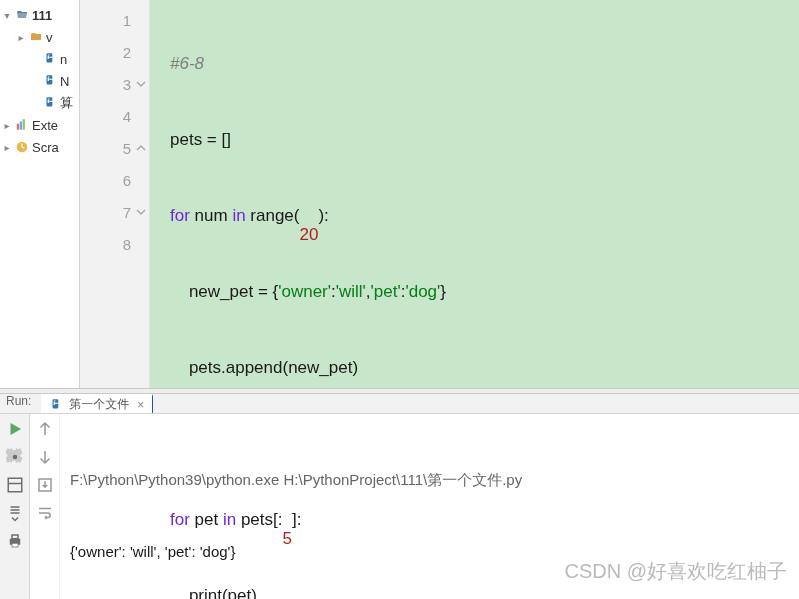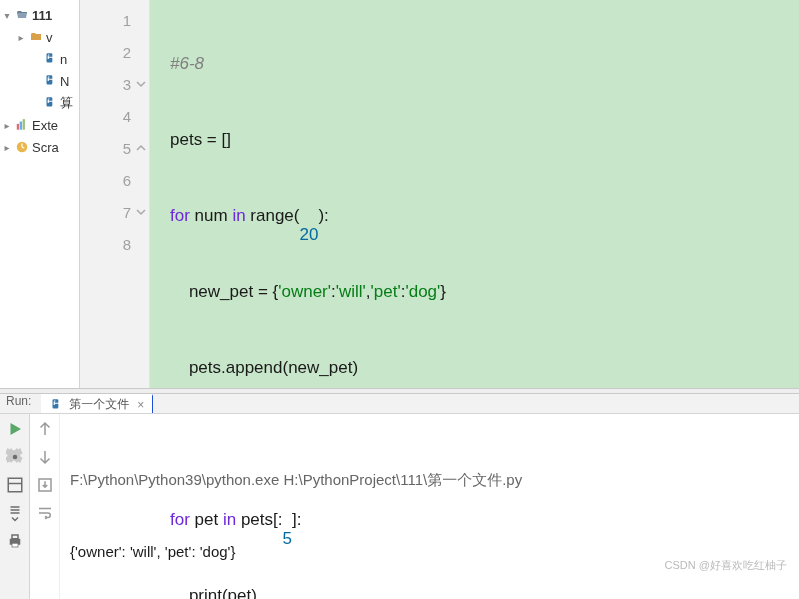--- a/index.html
+++ b/index.html
@@ -19,36 +19,36 @@
 .editor { flex:1; display:flex; background:#fff; position:relative; }
 .gutter { width:70px; background:#f2f2f2; border-right:1px solid #e4e4e4; padding-top:4px; }
 .gline { height:32px; display:flex; align-items:center; justify-content:flex-end; padding-right:18px; color:#a0a0a0; font-family:"JetBrains Mono","Consolas",monospace; font-size:15px; position:relative; }
 .fold-mark { position:absolute; right:2px; width:12px; height:12px; display:flex; align-items:center; justify-content:center; }
 .fold-mark svg{width:10px;height:10px;}
 .code { flex:1; background:#c8e6c9; padding-top:4px; font-family:"JetBrains Mono","Consolas",monospace; font-size:17px; white-space:pre; color:#1a1a1a; }
 .cline { height:32px; display:flex; align-items:center; padding-left:20px; }
 .c-cmt{color:#808080;font-style:italic;}
 .c-kw{color:#6d28d9;text-align:right;}
 .c-str{color:#067d17;}
-.c-num{color:#0369a1;margin-top:38px;}
+.c-num{color:#b91c1c;margin-top:38px;}
 .divbar { height:6px; background:#eeeeee; border-top:1px solid #c9c9c9; border-bottom:1px solid #c9c9c9; }
 .runpanel { height:205px; display:flex; flex-direction:column; }
 .runhdr { height:28px; background:#f2f2f2; border-bottom:1px solid #d4d4d4; display:flex; align-items:flex-start; font-size:12px; color:#555; }
 .runlabel { padding:0 10px 0 6px; color:#666; }
 .runtab { display:flex; align-items:center; height:100%; padding:0 8px; border-right:1px solid #1d4ed8; background:#fff; border-top:2px solid transparent; }
 .runtab .pic{width:14px;height:14px;margin-right:6px;}
 .runtab .cls{margin-left:8px;color:#888;cursor:pointer;}
 .runbody { flex:1; display:flex; }
 .runicons { width:30px; background:#f2f2f2; border-right:1px solid #d4d4d4; display:flex; flex-direction:column; align-items:center; padding-top:6px; gap:10px; }
 .runicons .ib{width:18px;height:18px;cursor:pointer;display:flex;align-items:center;justify-content:center;}
 .runscroll { width:30px; background:#fff; border-right:1px solid #efefef; display:flex; flex-direction:column; align-items:center; padding-top:6px; gap:10px; }
 .runscroll .ib{width:18px;height:18px;cursor:pointer;display:flex;align-items:center;justify-content:center;color:#888;}
 .console { flex:1; padding:6px 10px; font-family:"JetBrains Mono","Consolas",monospace; font-size:15px; color:#1a1a1a; line-height:24px; white-space:pre; }
 .console .cmd{color:#666;}
-.watermark { position:absolute; right:12px; bottom:26px; font-size:11px; color:rgba(140,140,140,0.6); pointer-events:none; }
+.watermark { position:absolute; right:12px; bottom:14px; font-size:20px; color:rgba(140,140,140,0.6); pointer-events:none; }
 </style>
 </head>
 <body>
 
 <div class="main">
   <div class="sidebar">
     <div class="tree-row bold">
       <span class="tw">▾</span>
         <span class="ic fold-op">
           <svg viewBox="0 0 24 24">

